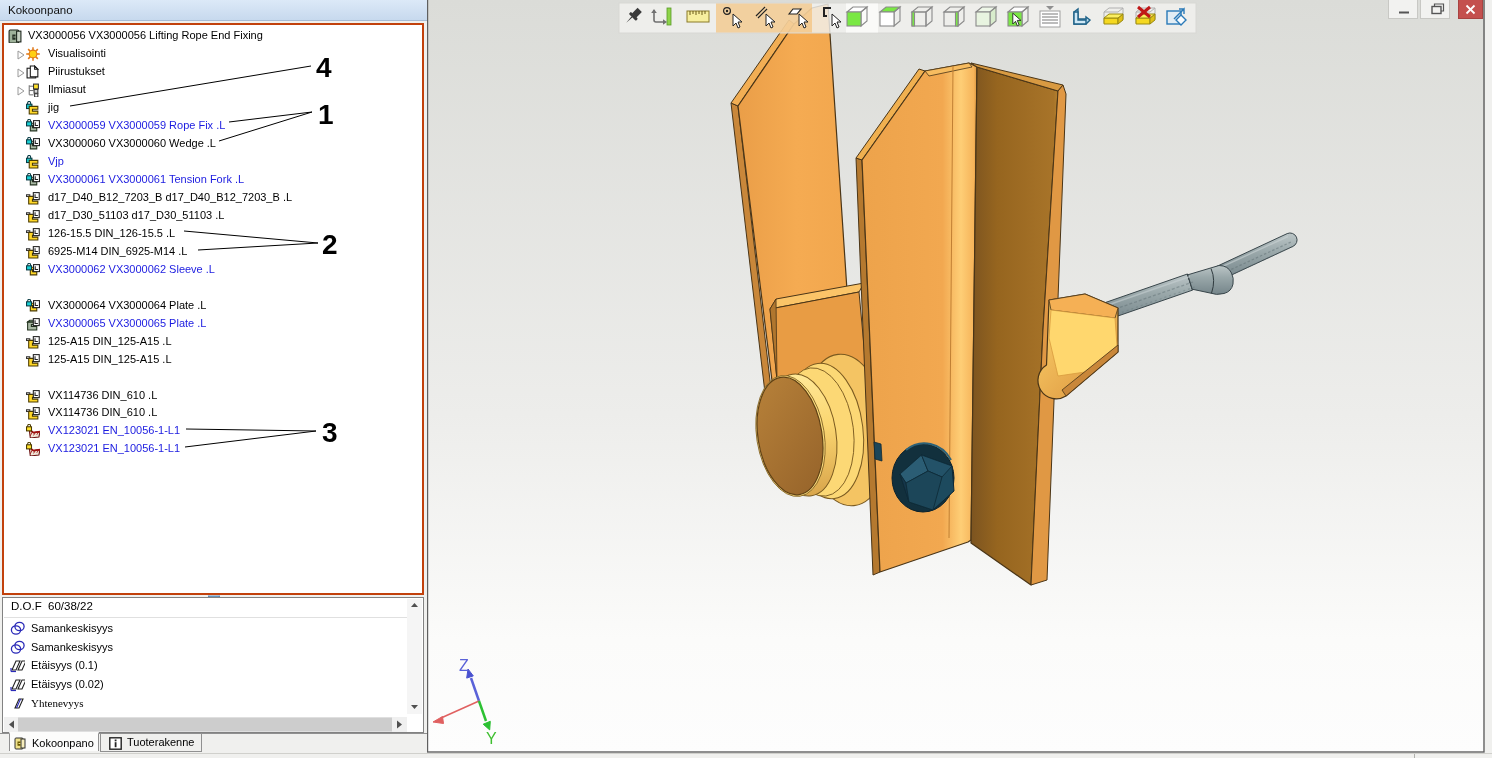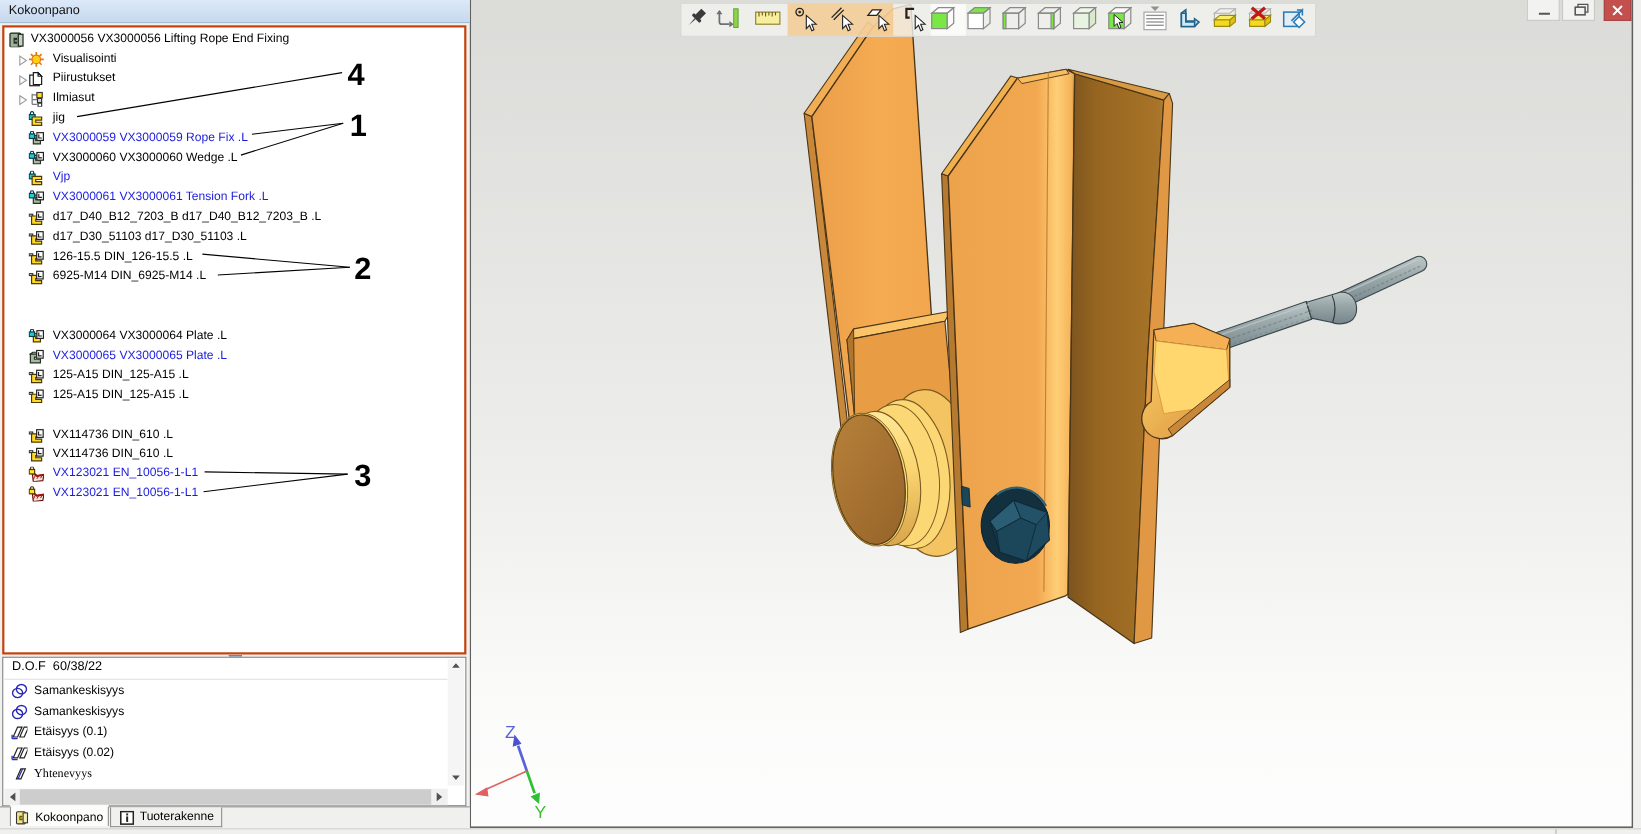--- a/index.html
+++ b/index.html
@@ -419,20 +419,30 @@
     </div>
 <div class="trow" style="left:0;top:217.5px;width:420px;">
       <svg width="14" height="14" viewBox="0 0 13 13" style="position:absolute;left:22px;top:2px;">
         <rect x="0.5" y="3.5" width="3" height="1.6" fill="#fff" stroke="#333"></rect>
         <path d="M2.5 5h8.5v2.6h-5v1.8h5V12H2.5z" fill="#ffd829" stroke="#4a3a00"></path>
         <rect x="6.8" y="1.5" width="5.5" height="6.5" fill="#fff" stroke="#222"></rect>
         <path d="M8.4 3v3h2.6" fill="none" stroke="#222"></path>
       </svg>
       <span class="txt" style="left:44px;">6925-M14 DIN_6925-M14 .L</span>
     </div>
+<div class="trow" style="left:0;top:235.5px;width:420px;">
+      <svg width="14" height="14" viewBox="0 0 13 13" style="position:absolute;left:22px;top:2px;">
+        <path d="M4 4h6v2h-4v2h4v3H4z" fill="#ffd829" stroke="#4a3a00"></path>
+        <rect x="0.5" y="2.6" width="4.6" height="3.8" fill="#19cfd4" stroke="#083b44"></rect>
+        <path d="M1.6 2.6v-1a1.3 1.3 0 0 1 2.6 0v1" fill="none" stroke="#083b44"></path>
+        <rect x="7" y="1.5" width="5.5" height="6.5" fill="#fff" stroke="#222"></rect>
+        <path d="M8.6 3v3h2.6" fill="none" stroke="#222"></path>
+      </svg>
+      <span class="txt blue" style="left:44px;">VX3000062 VX3000062 Sleeve .L</span>
+    </div>
 <div class="trow" style="left:0;top:271.5px;width:420px;">
       <svg width="14" height="14" viewBox="0 0 13 13" style="position:absolute;left:22px;top:2px;">
         <path d="M4 4h6v2h-4v2h4v3H4z" fill="#ffd829" stroke="#4a3a00"></path>
         <rect x="0.5" y="2.6" width="4.6" height="3.8" fill="#19cfd4" stroke="#083b44"></rect>
         <path d="M1.6 2.6v-1a1.3 1.3 0 0 1 2.6 0v1" fill="none" stroke="#083b44"></path>
         <rect x="7" y="1.5" width="5.5" height="6.5" fill="#fff" stroke="#222"></rect>
         <path d="M8.6 3v3h2.6" fill="none" stroke="#222"></path>
       </svg>
       <span class="txt" style="left:44px;">VX3000064 VX3000064 Plate .L</span>
     </div>

